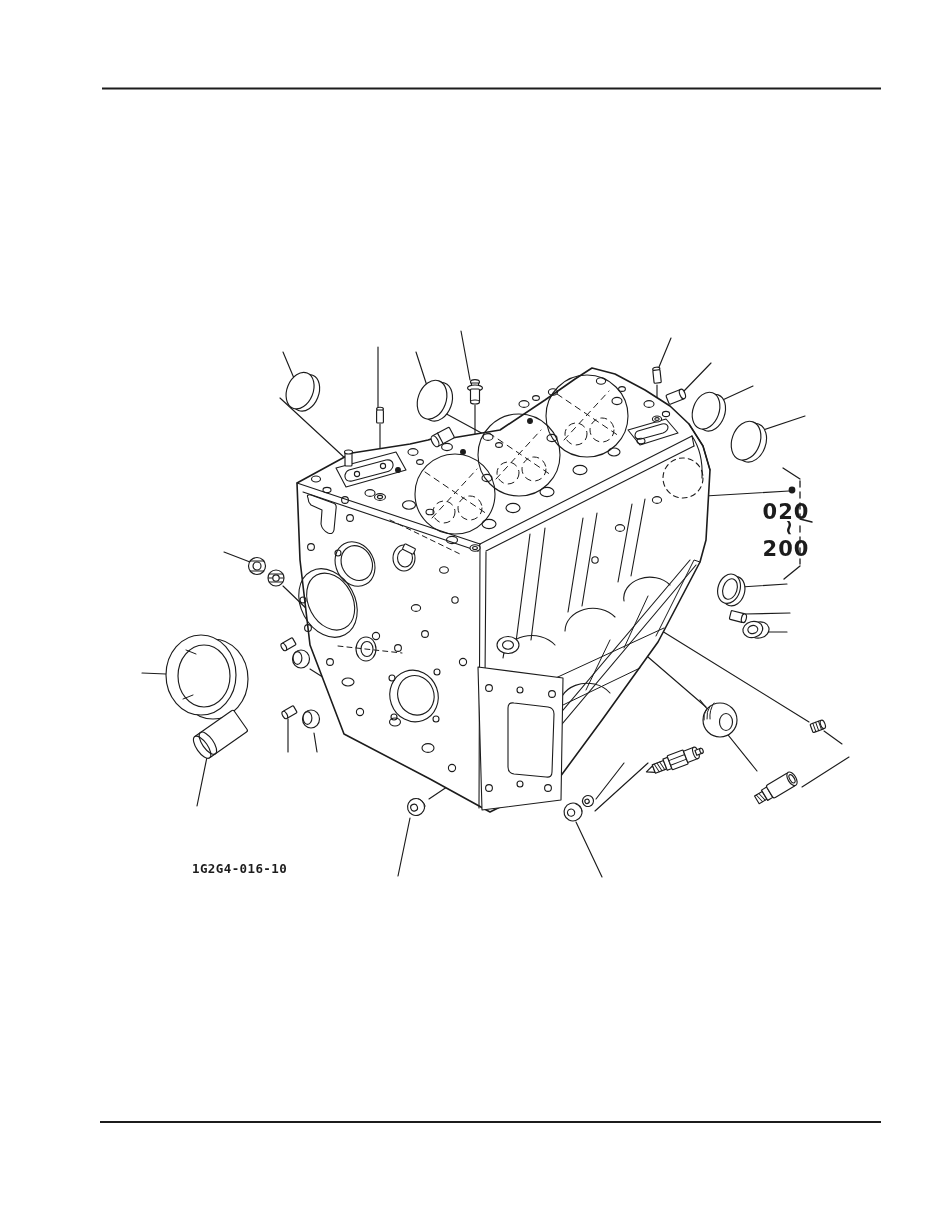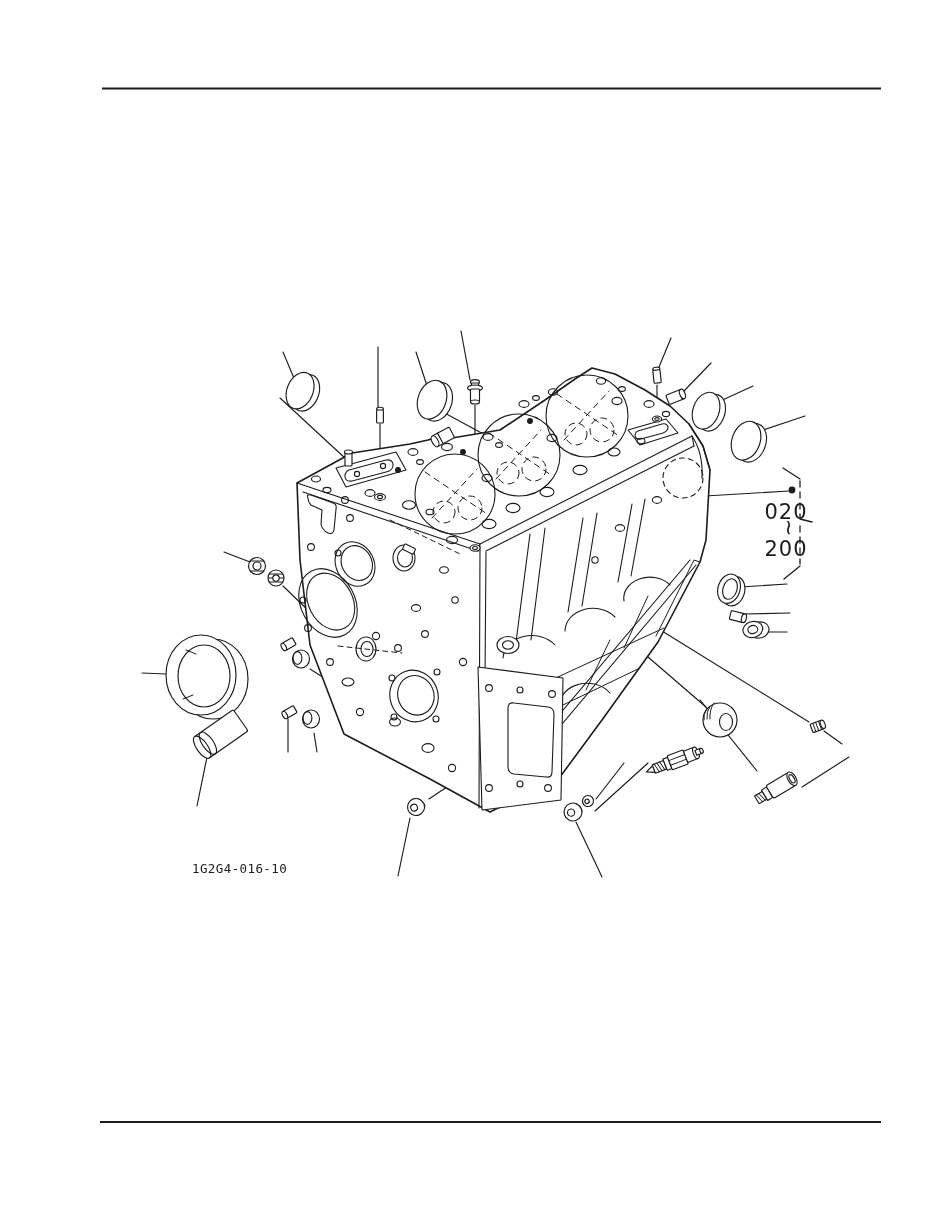--- a/index.html
+++ b/index.html
@@ -3,20 +3,21 @@
 <meta charset="utf-8">
 <style>
   html,body{margin:0;padding:0;background:#e8e8e8;}
   .page{
     position:relative;
     width:935px;height:1210px;
     margin:0 auto;
     background:#ffffff;
     font-family:"DejaVu Sans","Liberation Sans",sans-serif;
     overflow:hidden;
+    font-weight:bold;
   }
   svg{position:absolute;left:0;top:0;}
   .ink{stroke:#1c1c1c;}
   text{fill:#1c1c1c;}
   .figcode{
     font-family:"DejaVu Sans Mono","Liberation Mono",monospace;
     font-size:12.5px;
     letter-spacing:0.4px;
   }
   .reftext{

